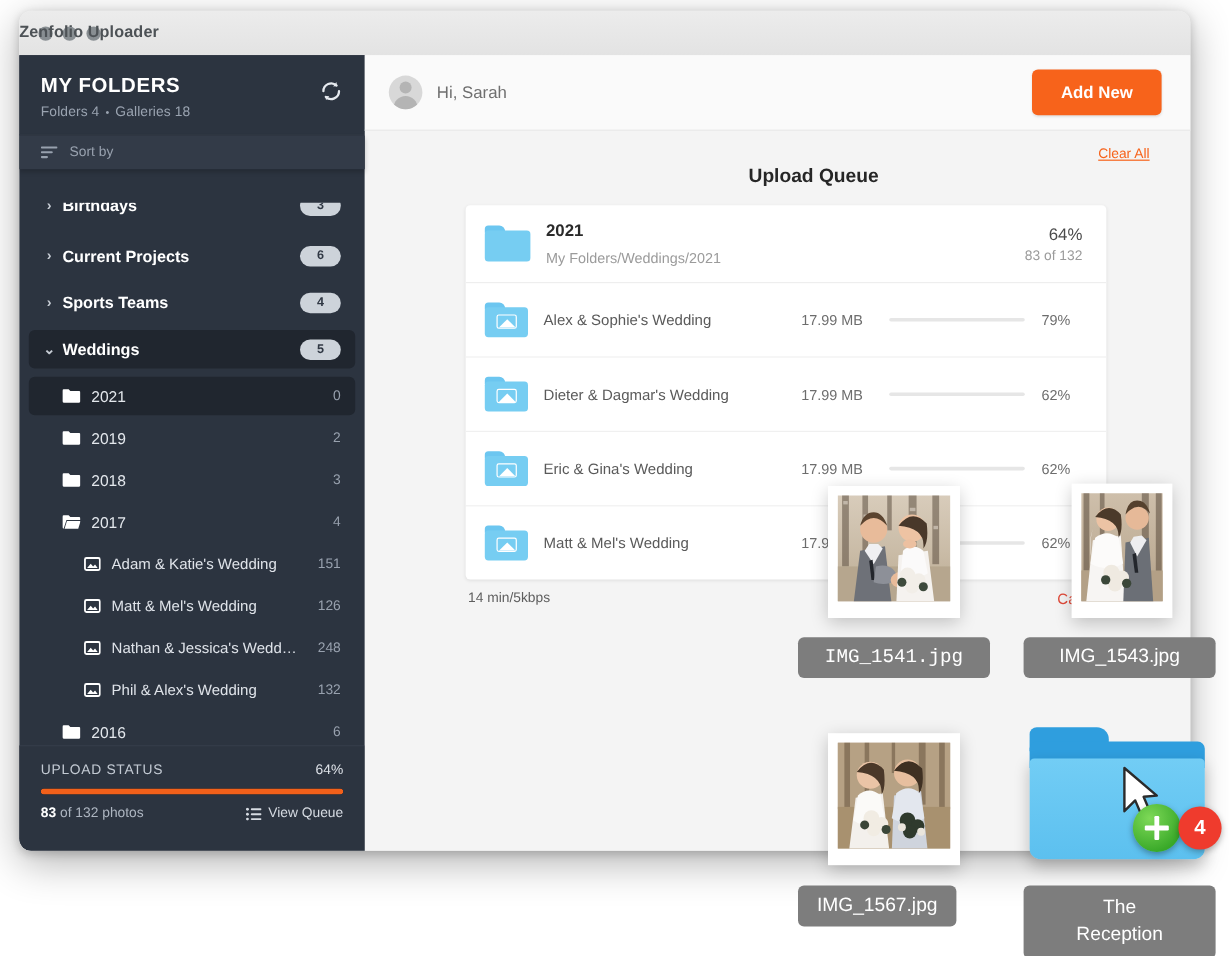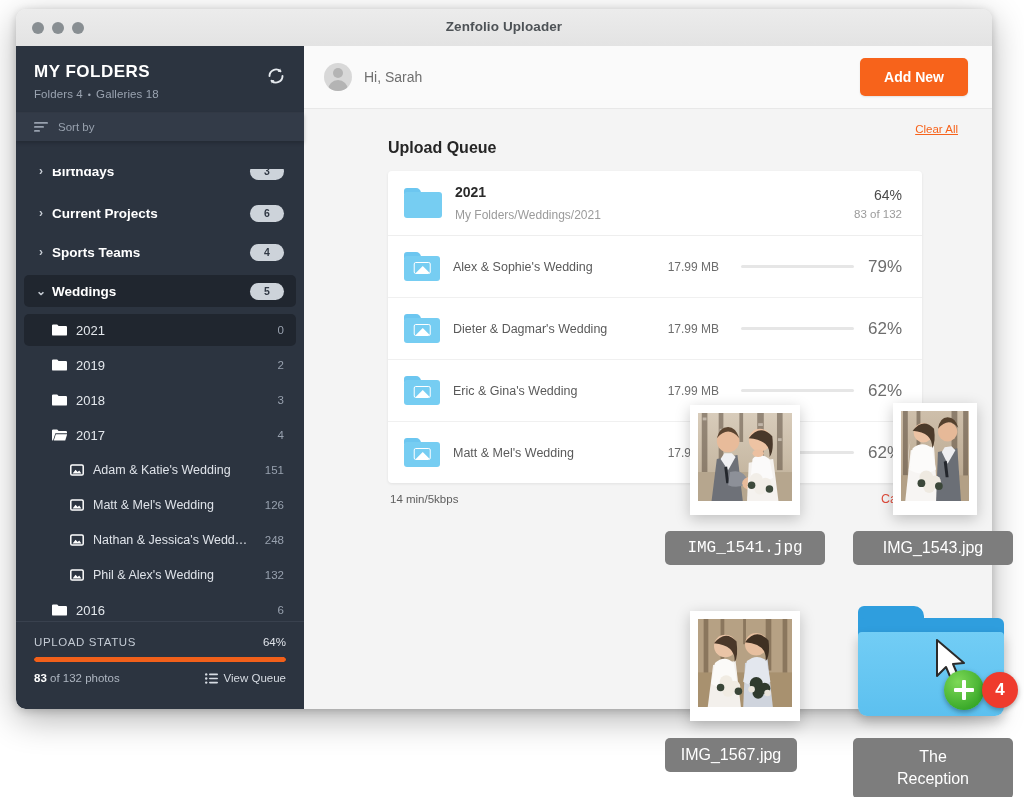--- a/index.html
+++ b/index.html
@@ -32,21 +32,21 @@
   #titlebar {
     position: absolute;
     left: 0; top: 0; right: 0; height: 37px;
     background: linear-gradient(180deg,#ececec 0%,#e3e3e3 100%);
     border-bottom: 1px solid #d3d3d3;
   }
   .tl-dots { position: absolute; left: 16px; top: 13px; display: flex; gap: 8px; }
   .tl-dot { width: 12px; height: 12px; border-radius: 50%; background: #888e92; }
   #window-title {
     position: absolute; left: 0; right: 0; top: 10px;
-    text-align: center;
+    text-align: left;
     font-size: 13.5px; font-weight: 600; color: #4d5256;
     letter-spacing: 0.1px;
   }
 
   
   #sidebar {
     position: absolute;
     left: 0; top: 37px;
     width: 288px; bottom: 0;
     background: #2c3440;
@@ -177,20 +177,21 @@
 
   #queue-area { position: relative; padding: 16px 24px 0 36px; }
   #clear-all {
     position: absolute; right: 34px; top: 14px;
     font-size: 11.5px; color: #f7631b;
     text-decoration: underline; cursor: pointer;
   }
   #queue-title {
     font-size: 16px; font-weight: 700; color: #262626;
     margin: 14px 0 14px 48px;
+    text-align: center;
   }
   #queue-card {
     margin-left: 48px;
     margin-right: 46px;
     background: #ffffff;
     border-radius: 4px;
     box-shadow: 0 1px 3px rgba(0,0,0,0.08);
     overflow: hidden;
   }
   #queue-head {
@@ -212,21 +213,21 @@
     height: 41px;
   }
   .q-row:last-child { border-bottom: none; }
   .q-name { font-size: 12.5px; color: #5a5a5a; margin-left: 13px; width: 196px; }
   .q-size { font-size: 12px; color: #6d6d6d; width: 70px; text-align: right; }
   .q-track {
     flex: 1; height: 3px; background: #e6e6e6;
     margin: 0 14px 0 22px; border-radius: 2px; overflow: hidden;
   }
   .q-fill { height: 100%; background: #f2601a; border-radius: 2px; }
-  .q-pct { font-size: 17px; color: #6d6d6d; width: 34px; text-align: center; }
+  .q-pct { font-size: 12px; color: #6d6d6d; width: 34px; text-align: left; }
 
   #queue-foot {
     margin-left: 48px; margin-right: 46px;
     display: flex; justify-content: space-between; align-items: center;
     padding: 9px 2px 0 2px;
   }
   #eta { font-size: 11.5px; color: #5e5e5e; }
   #cancel-link { font-size: 12.5px; color: #e04a3a; cursor: pointer; }
 
   

